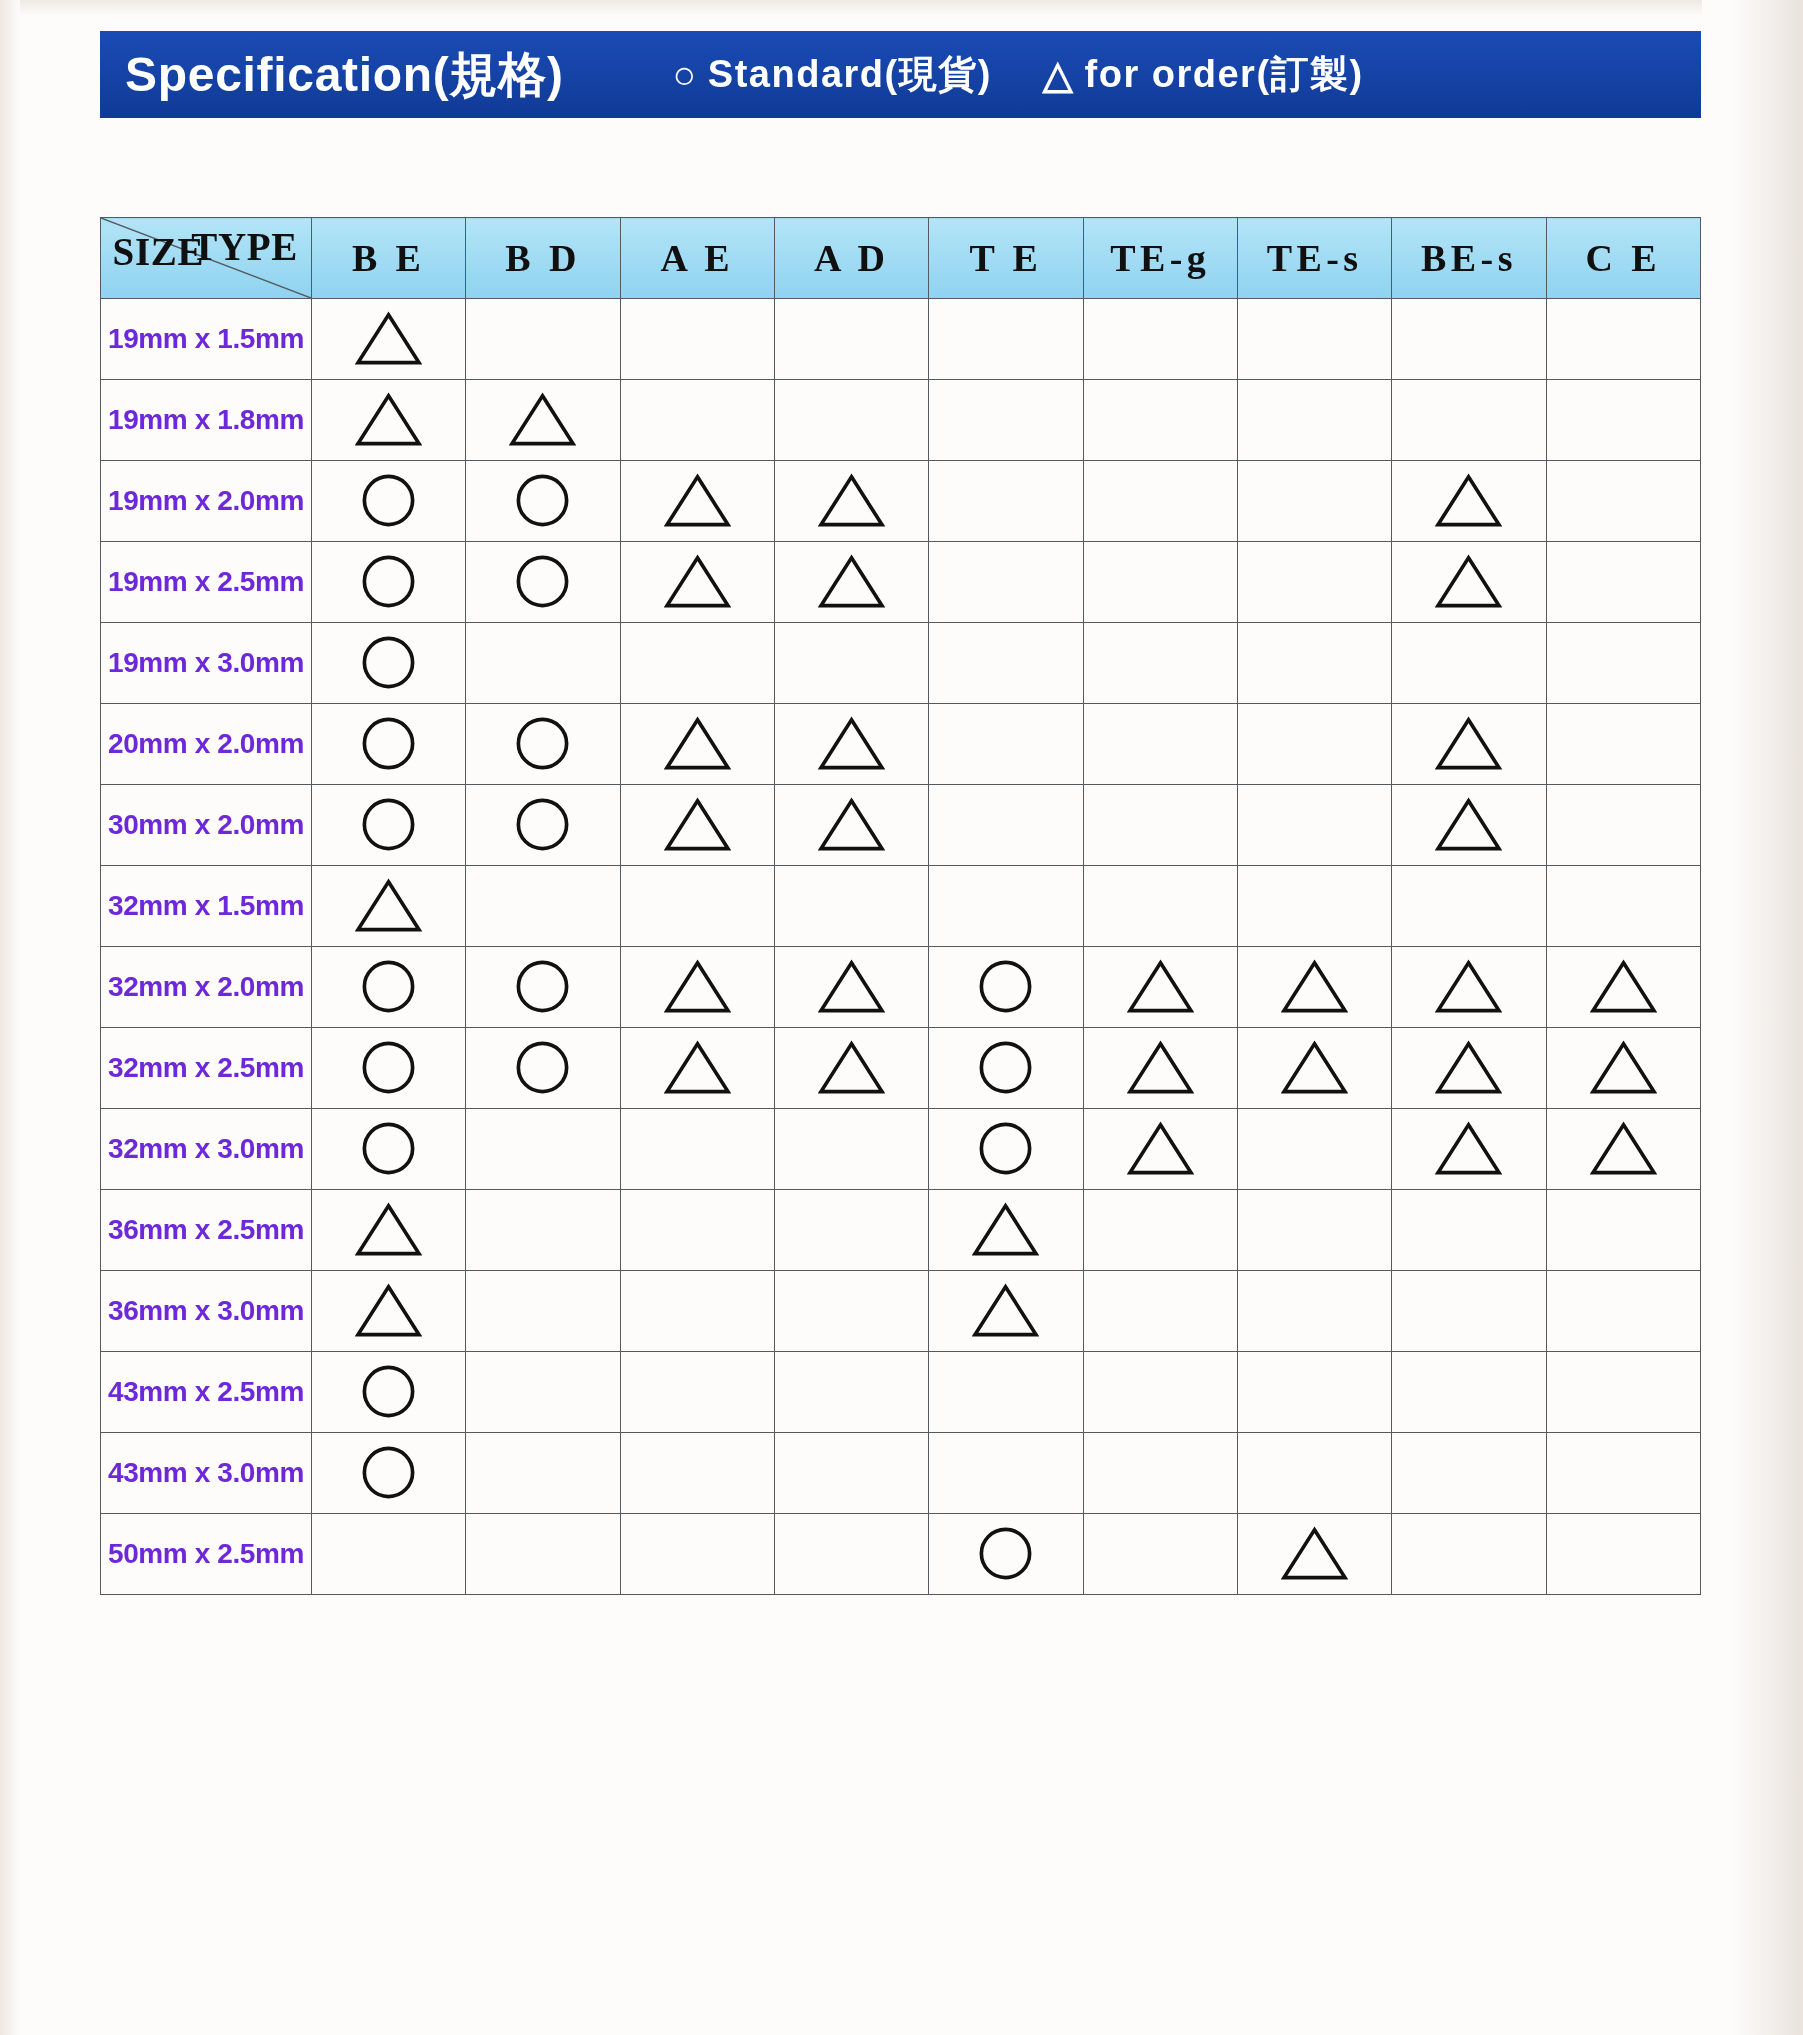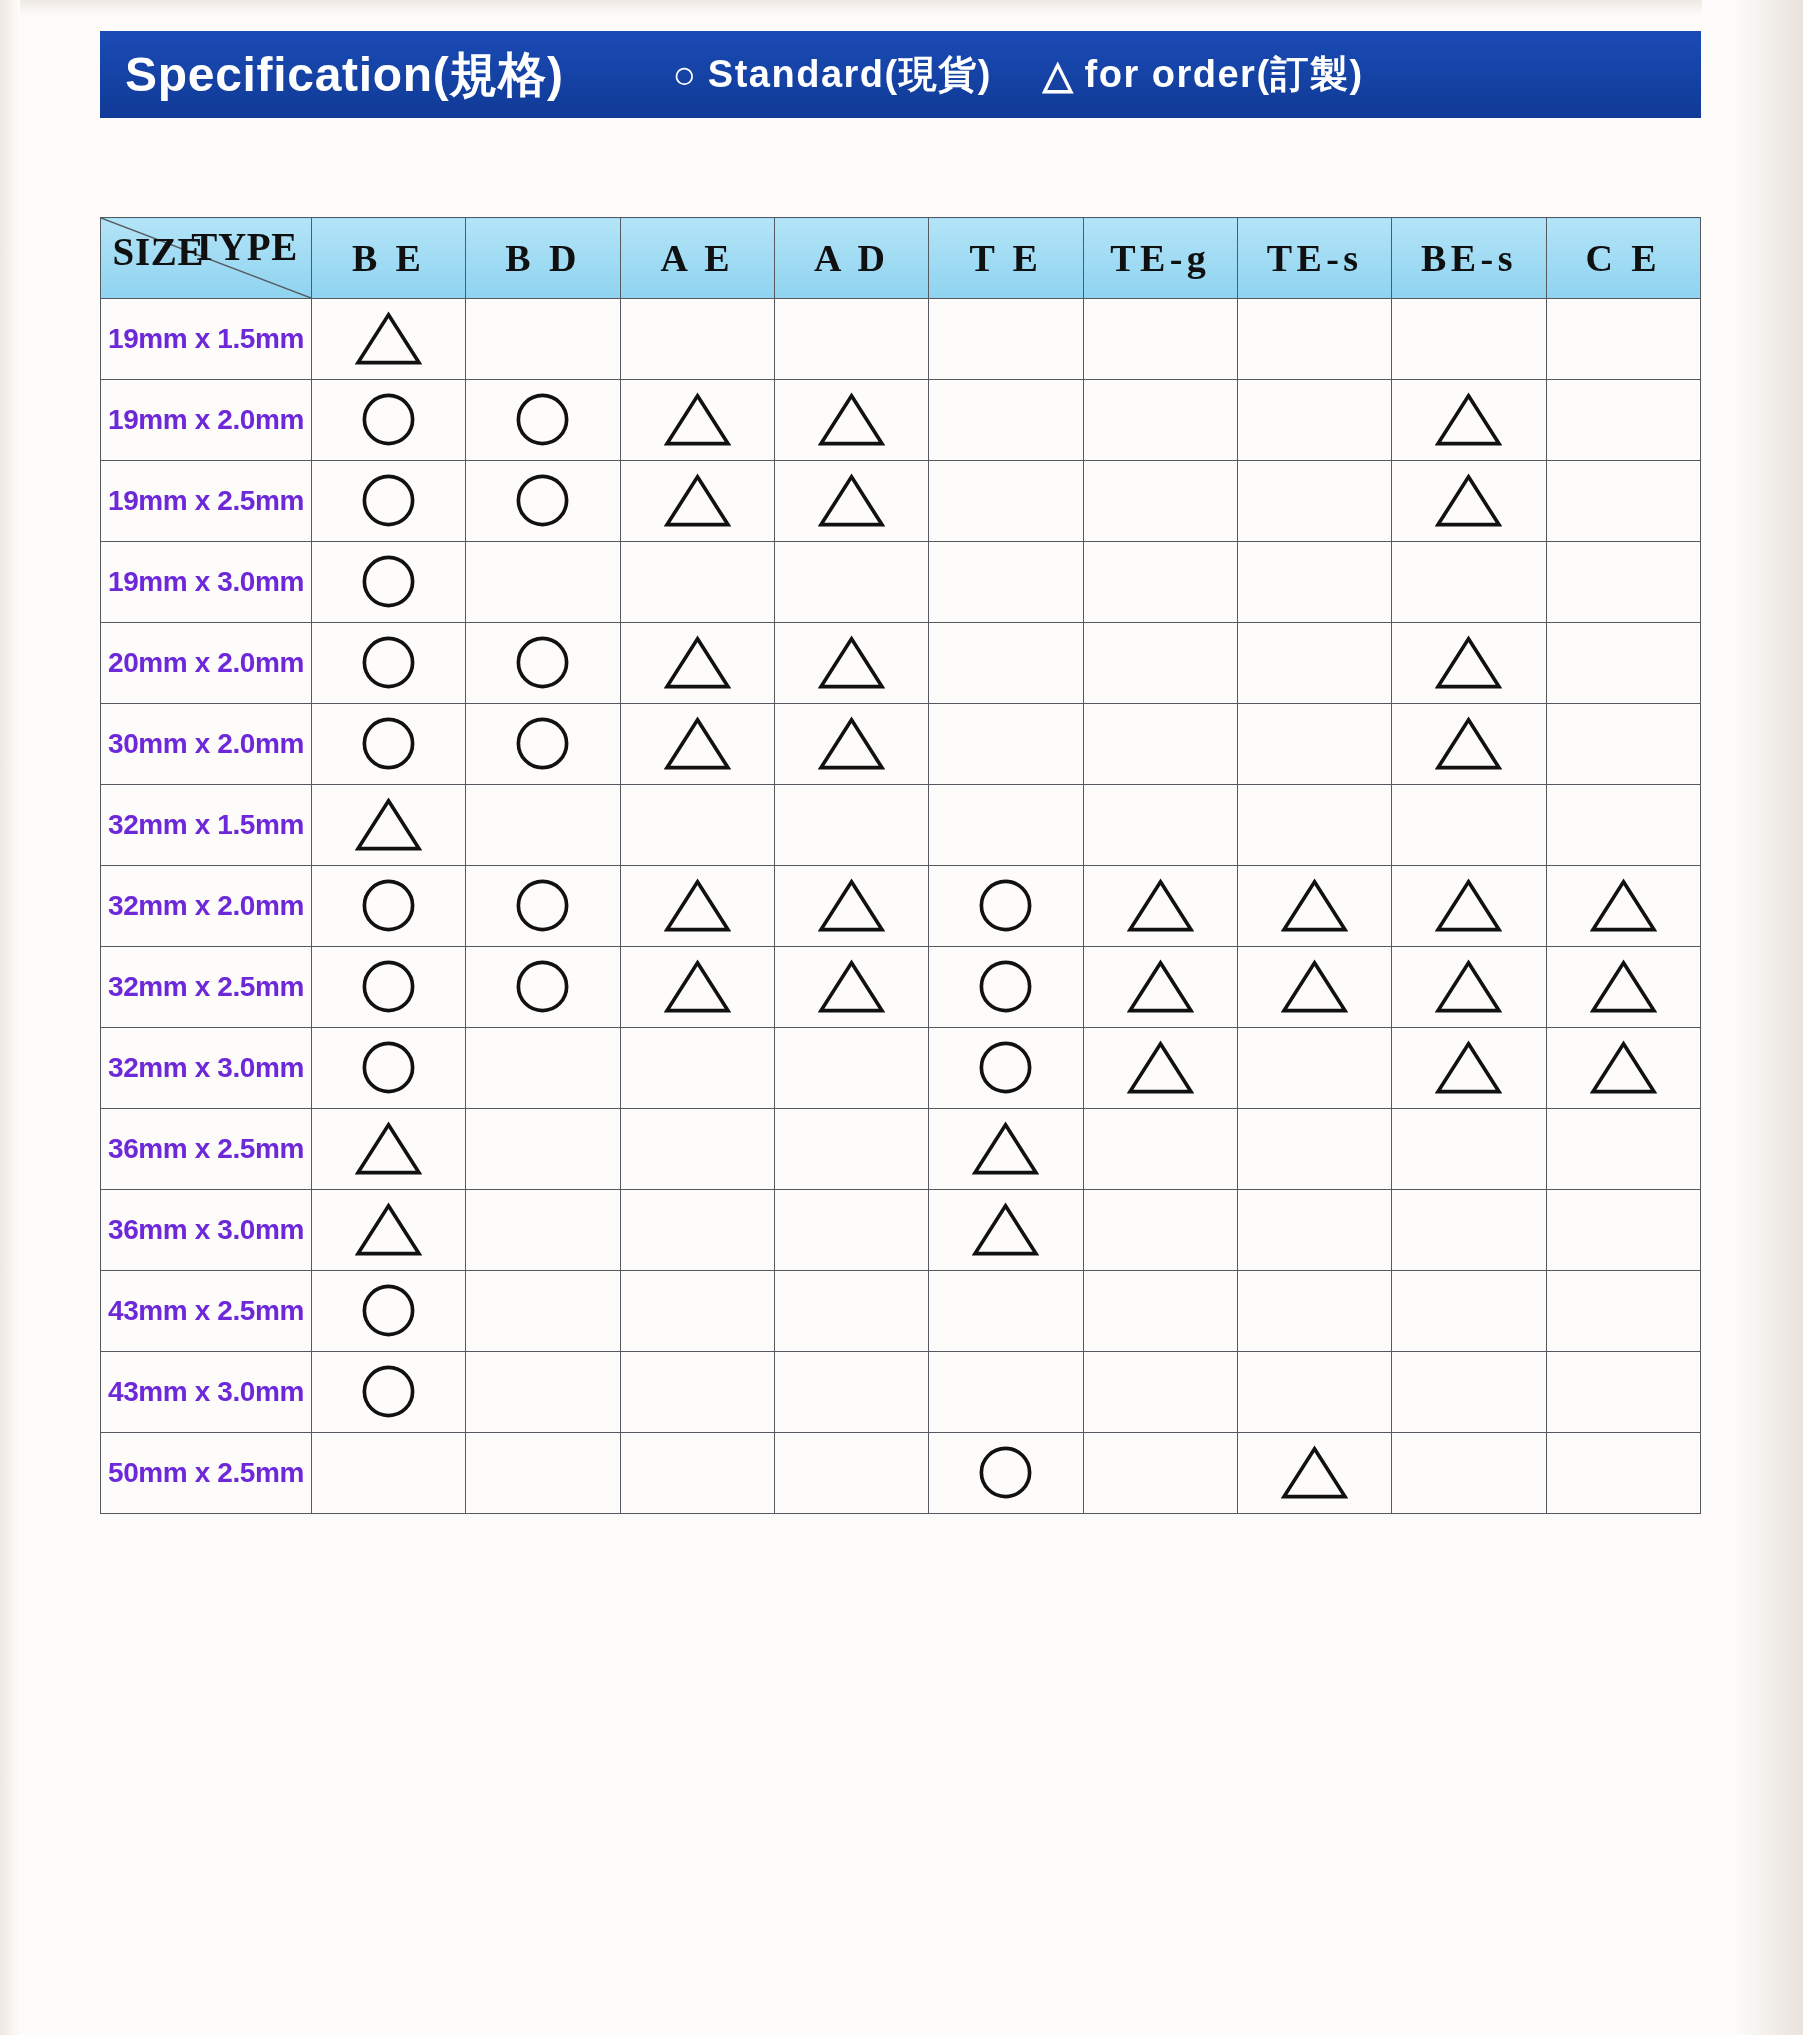--- a/index.html
+++ b/index.html
@@ -213,20 +213,36 @@
             <td></td>
             <td></td>
             <td></td>
             <td></td>
             <td></td>
             <td></td>
             <td></td>
             <td></td>
           </tr>
           <tr>
+            <td class="size-cell">19mm x 1.8mm</td>
+            <td><span class="mark"><svg width="67" height="58" viewBox="0 0 92 80">
+                  <polygon points="46,8 88,74 4,74" fill="none" stroke="#111111" stroke-width="5" stroke-linejoin="miter"></polygon>
+                </svg></span></td>
+            <td><span class="mark"><svg width="67" height="58" viewBox="0 0 92 80">
+                  <polygon points="46,8 88,74 4,74" fill="none" stroke="#111111" stroke-width="5" stroke-linejoin="miter"></polygon>
+                </svg></span></td>
+            <td></td>
+            <td></td>
+            <td></td>
+            <td></td>
+            <td></td>
+            <td></td>
+            <td></td>
+          </tr>
+          <tr>
             <td class="size-cell">19mm x 2.0mm</td>
             <td><span class="mark"><svg width="57" height="57" viewBox="0 0 78 78">
                   <circle cx="39" cy="39" r="33" fill="none" stroke="#111111" stroke-width="5"></circle>
                 </svg></span></td>
             <td><span class="mark"><svg width="57" height="57" viewBox="0 0 78 78">
                   <circle cx="39" cy="39" r="33" fill="none" stroke="#111111" stroke-width="5"></circle>
                 </svg></span></td>
             <td><span class="mark"><svg width="67" height="58" viewBox="0 0 92 80">
                   <polygon points="46,8 88,74 4,74" fill="none" stroke="#111111" stroke-width="5" stroke-linejoin="miter"></polygon>
                 </svg></span></td>

